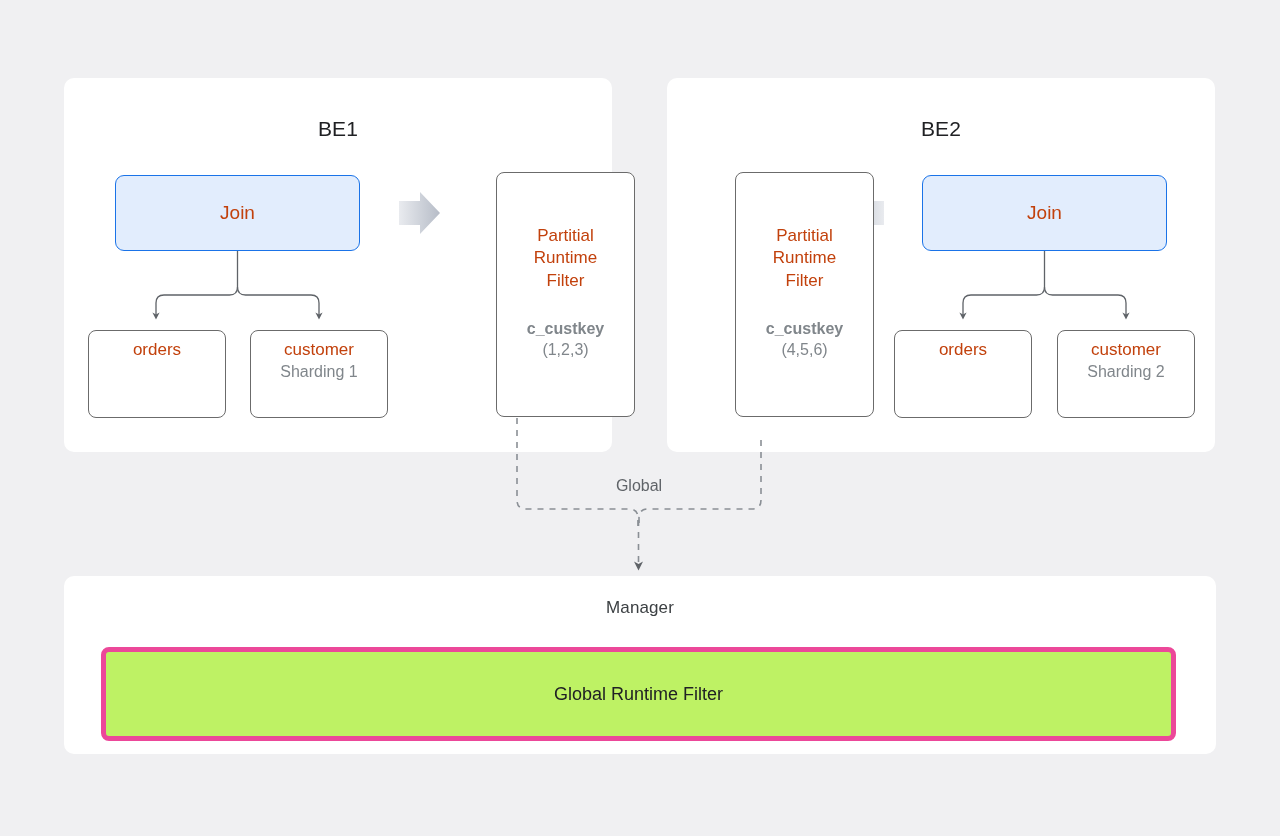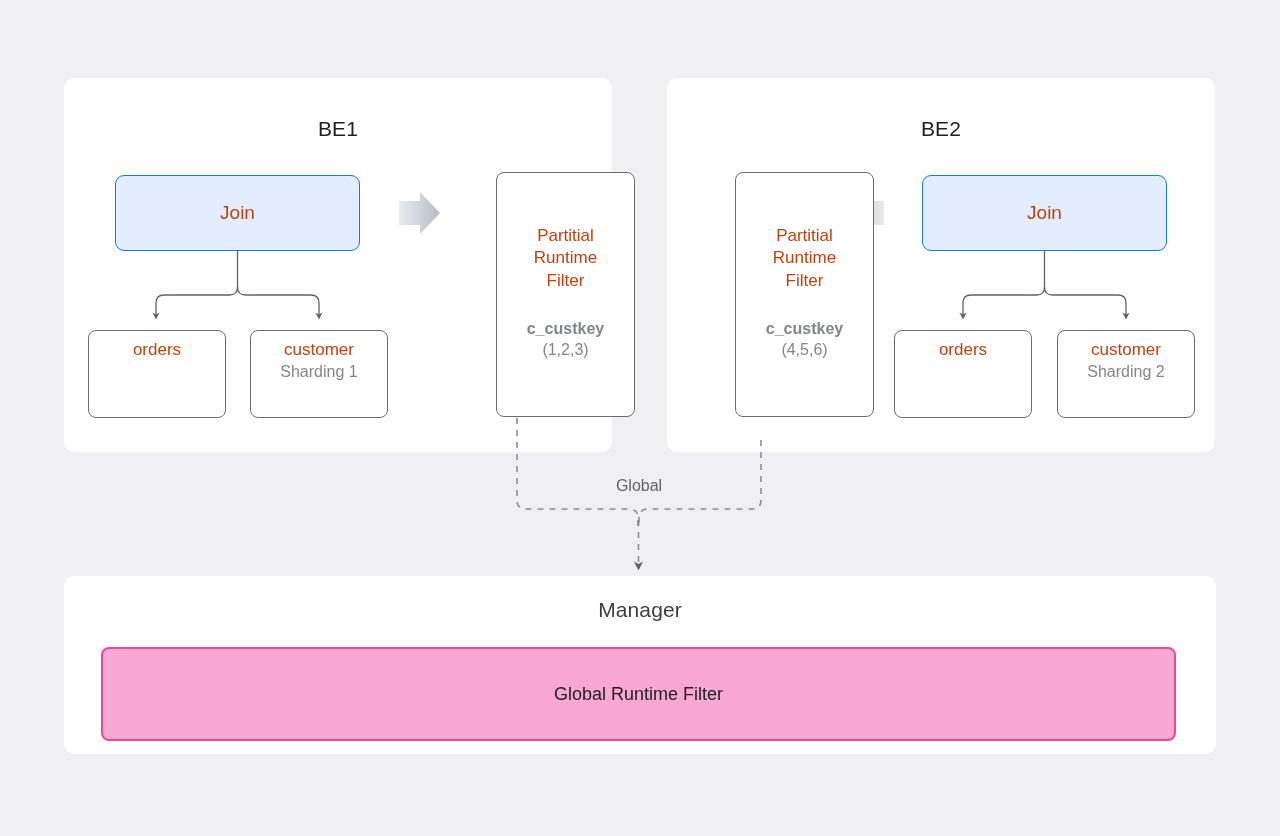--- a/index.html
+++ b/index.html
@@ -30,21 +30,21 @@
   .panel-title {
     position: absolute;
     font-size: 21px;
     color: #202124;
     text-align: center;
     white-space: nowrap;
     letter-spacing: .1px;
   }
   #be1-title { left: 0; right: 0; top: 39px; }
   #be2-title { left: 0; right: 0; top: 39px; }
-  #mgr-title { left: 0; right: 0; top: 22px; font-size: 21px; color: #3c4043; }
+  #mgr-title { left: 0; right: 0; top: 22px; font-size: 17px; color: #3c4043; }
 
   
   .node {
     position: absolute;
     background: #ffffff;
     border: 1px solid #6b6b6b;
     border-radius: 8px;
     display: flex;
     flex-direction: column;
     align-items: center;
@@ -84,22 +84,22 @@
   
   .prf-node { padding-top: 52px; margin-left: 44px; }
   #be1-prf { left: 452px; top: 172px; width: 139px; height: 245px; }
   #be2-prf { left: 691px; top: 172px; width: 139px; height: 245px; }
   .prf-node .t-key { margin-top: 26px; font-weight: bold; }
 
   
   #global-filter {
     position: absolute;
     left: 101px; top: 647px; width: 1075px; height: 94px;
-    background: #f9a8d4;
-    border: 2px solid #ec4899;
+    background: #bef264;
+    border: 5px solid #ec4899;
     border-radius: 8px;
     display: flex; flex-direction: column;
     align-items: center; justify-content: center;
   }
   #global-filter .gf-title { font-size: 18px; color: #202124; line-height: 1.5; }
   #global-filter .gf-sub   { font-size: 17px; color: #5f6368; line-height: 1.5; }
 
   
   .svg-layer {
     position: absolute; left: 0; top: 0;

